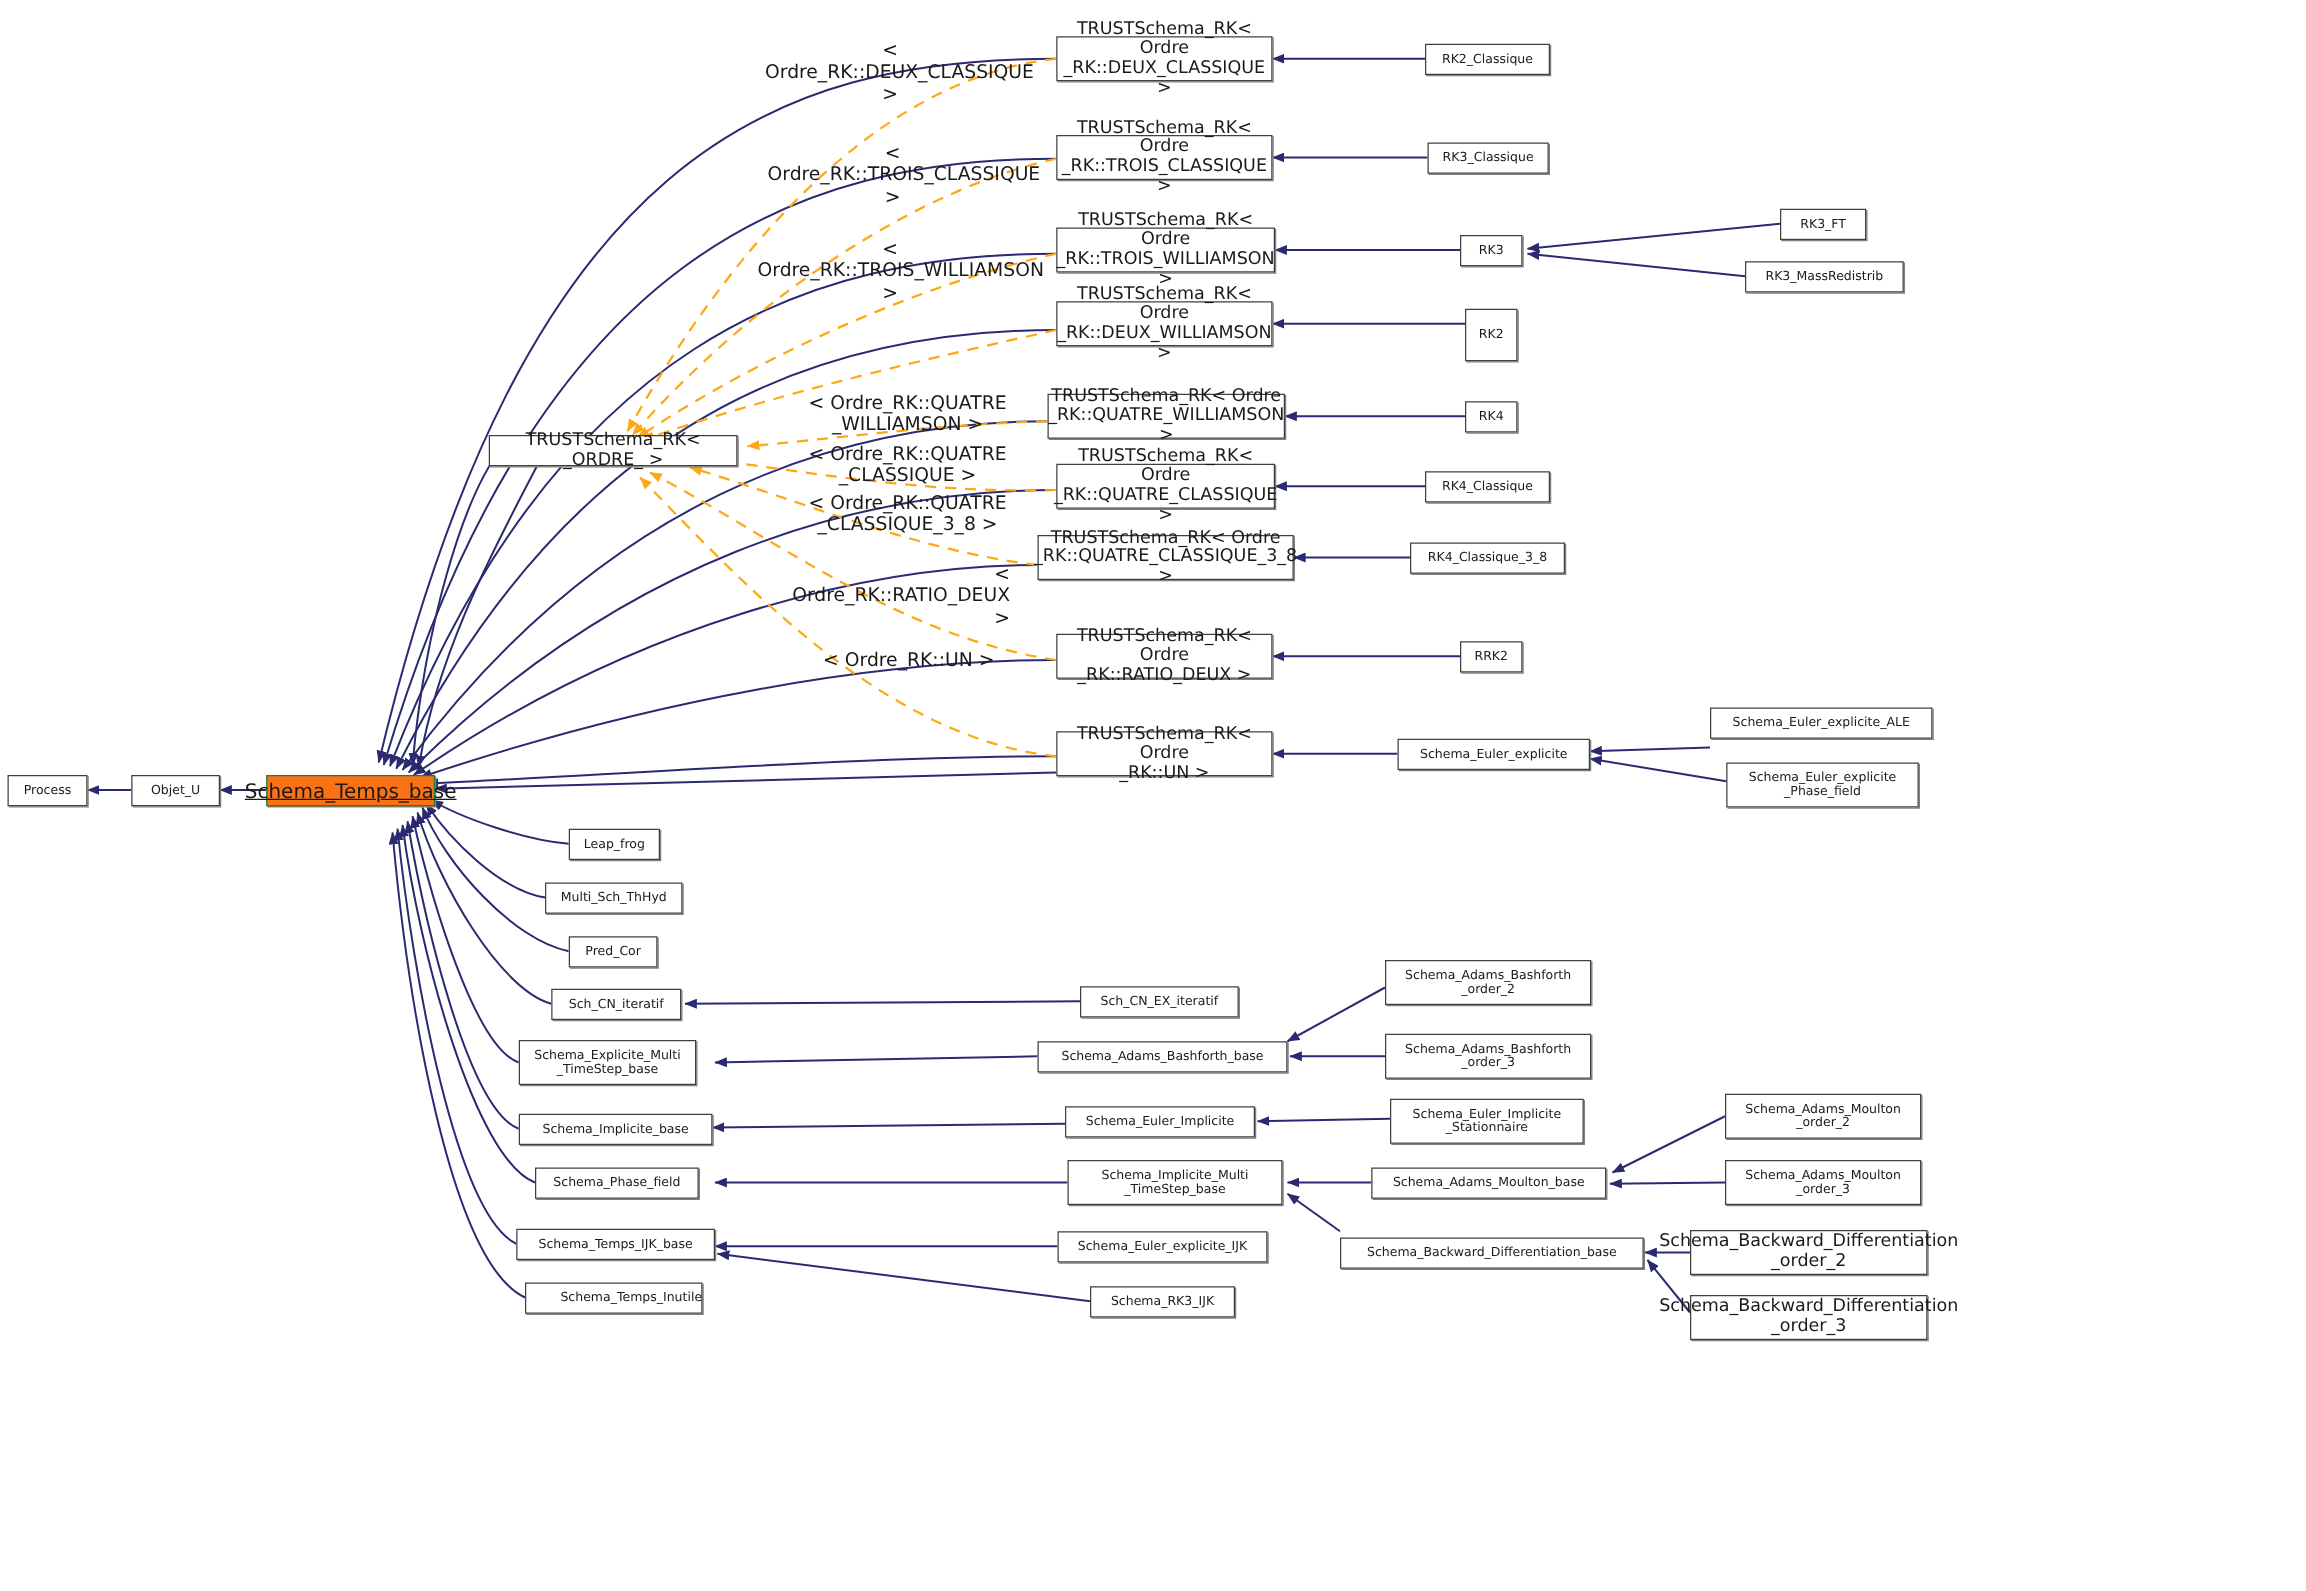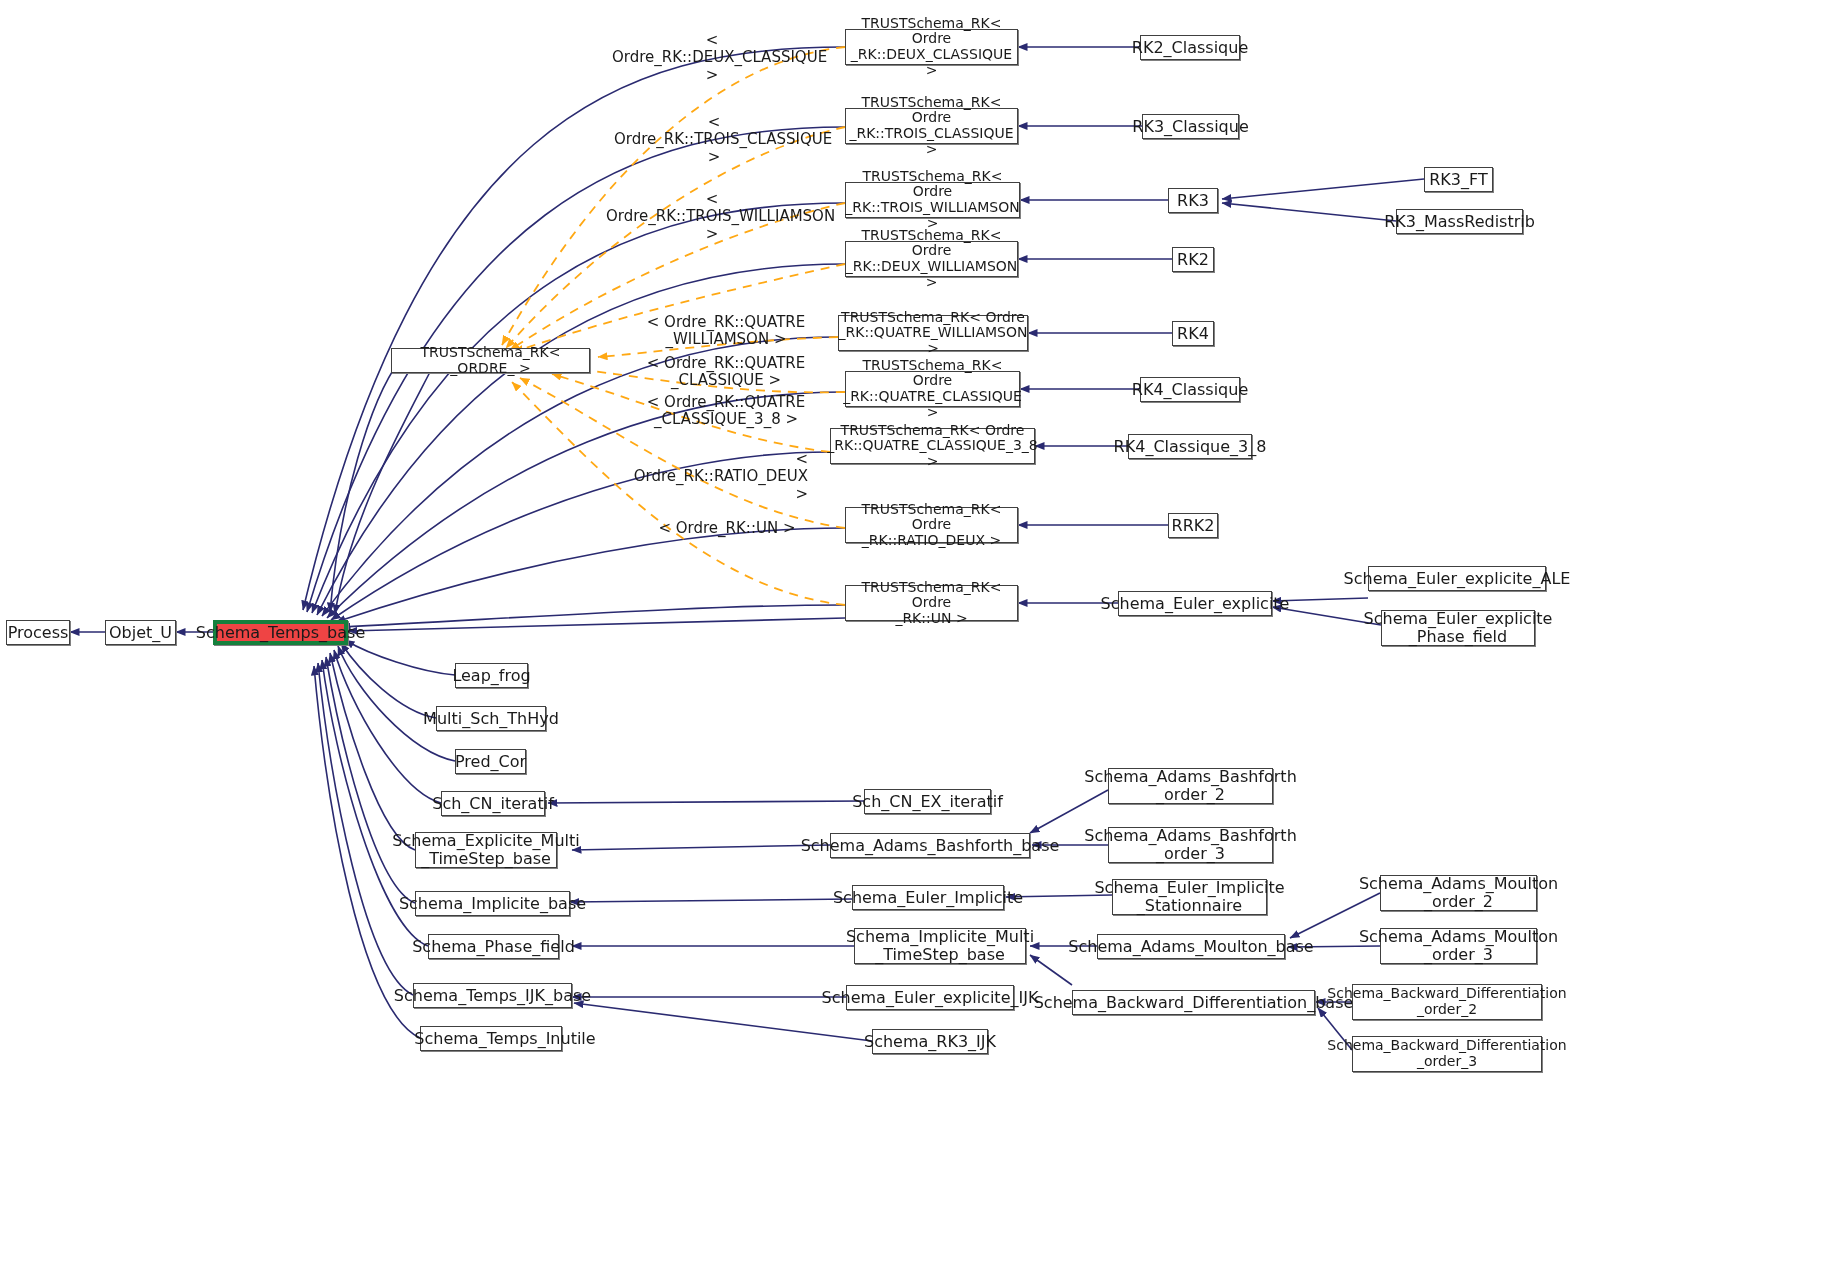--- a/index.html
+++ b/index.html
@@ -1,23 +1,23 @@
 <!DOCTYPE html>
 <html><head>
 <meta charset="utf-8">
 <style>
   html,body{margin:0;padding:0;background:#ffffff;}
   #stage{position:relative;width:1845px;height:1273px;background:#ffffff;
          font-family:"DejaVu Sans","Liberation Sans",sans-serif;overflow:hidden;}
   svg#edges{position:absolute;left:0;top:0;width:1845px;height:1273px;pointer-events:none;}
   .node{position:absolute;box-sizing:border-box;border:1px solid #404040;background:#ffffff;
         display:flex;align-items:center;justify-content:center;text-align:center;
-        color:#1a1a1a;font-size:16px;line-height:1.12;white-space:pre-line;
+        color:#1a1a1a;font-size:10px;line-height:1.12;white-space:pre-line;
         box-shadow:1px 1px 0 0 #808080;}
-  .node.hl{background:#ef4444;border:4px solid #15803d;font-size:16px;}
+  .node.hl{background:#f97316;border:1px solid #15803d;font-size:16px;text-decoration:underline;}
   .lbl{position:absolute;color:#1a1a1a;font-size:15px;line-height:1.15;
        text-align:center;white-space:pre-line;background:transparent;}
 </style>
 </head>
 <body>
 
 <div id="stage">
 
   <svg id="edges" viewBox="0 0 1845 1273" xmlns="http://www.w3.org/2000/svg">
     <defs>
@@ -139,21 +139,21 @@
   <div class="lbl" style="left:636px;top:394px;width:180px;">&lt; Ordre_RK::QUATRE
 _CLASSIQUE_3_8 &gt;</div>
   <div class="lbl" style="left:628px;top:451px;width:180px;text-align:right;">&lt; Ordre_RK::RATIO_DEUX &gt;</div>
   <div class="lbl" style="left:652px;top:520px;width:150px;">&lt; Ordre_RK::UN &gt;</div>
 
   <div class="node" style="left:1140px;top:35px;width:100px;height:25px;">RK2_Classique</div>
   <div class="node" style="left:1142px;top:114px;width:97px;height:25px;">RK3_Classique</div>
   <div class="node" style="left:1168px;top:188px;width:50px;height:25px;">RK3</div>
   <div class="node" style="left:1424px;top:167px;width:69px;height:25px;">RK3_FT</div>
   <div class="node" style="left:1396px;top:209px;width:127px;height:25px;">RK3_MassRedistrib</div>
-  <div class="node" style="left:1172px;top:247px;width:42px;height:25px;">RK2</div>
+  <div class="node" style="left:1172px;top:247px;width:42px;height:42px;">RK2</div>
   <div class="node" style="left:1172px;top:321px;width:42px;height:25px;">RK4</div>
   <div class="node" style="left:1140px;top:377px;width:100px;height:25px;">RK4_Classique</div>
   <div class="node" style="left:1128px;top:434px;width:124px;height:25px;">RK4_Classique_3_8</div>
   <div class="node" style="left:1168px;top:513px;width:50px;height:25px;">RRK2</div>
 
   <div class="node" style="left:1118px;top:591px;width:154px;height:25px;">Schema_Euler_explicite</div>
   <div class="node" style="left:1368px;top:566px;width:178px;height:25px;">Schema_Euler_explicite_ALE</div>
   <div class="node" style="left:1381px;top:610px;width:154px;height:36px;">Schema_Euler_explicite
 _Phase_field</div>
 

